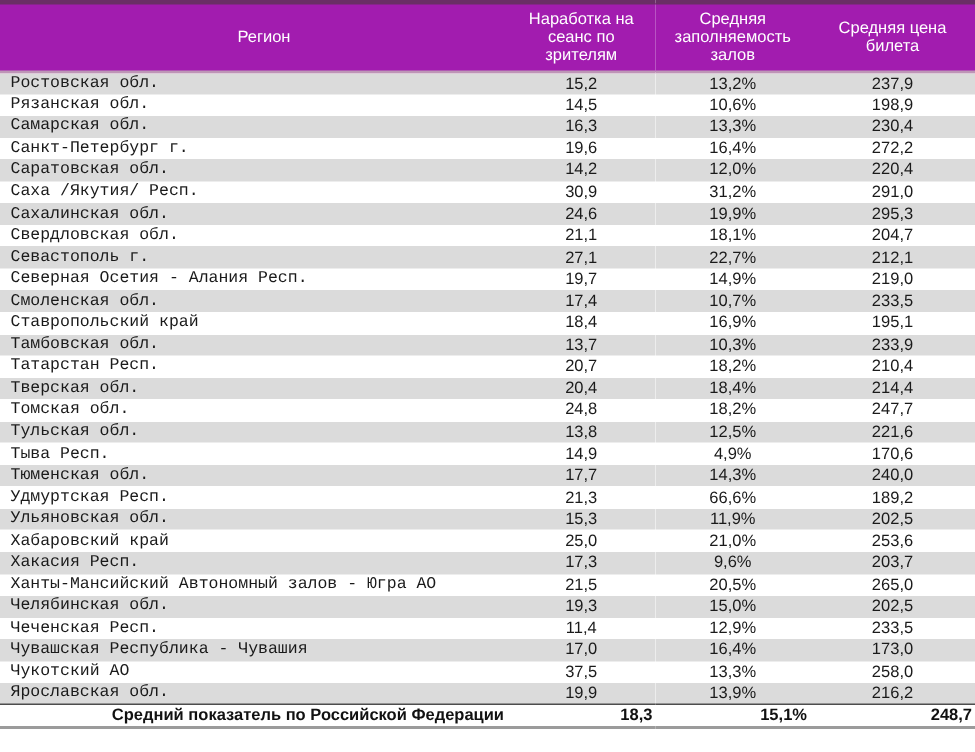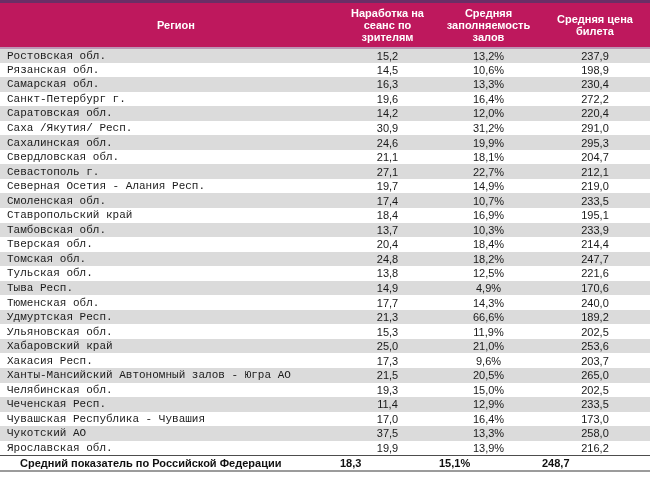--- a/index.html
+++ b/index.html
@@ -18,24 +18,24 @@
     border-collapse: collapse;
     table-layout: fixed;
   }
 
   col.c-region { width: 338px; }
   col.c-sessions { width: 99px; }
   col.c-occupancy { width: 103px; }
   col.c-price { width: 110px; }
 
   thead th {
-    background: #be185d;
+    background: #a21caf;
     color: #ffffff;
     font-size: 11px;
-    font-weight: bold;
+    font-weight: normal;
     line-height: 12px;
     height: 46px;
     vertical-align: middle;
     text-align: center;
     border-top: 3px solid #6a2e66;
     border-bottom: 2px solid #bd96b6;
     padding: 1px 4px;
   }
   thead th.h-region {
     text-align: center;
@@ -61,22 +61,22 @@
     font-weight: bold;
     color: #111111;
     height: 15px;
     line-height: 14px;
     padding: 0 2px;
     background: #ffffff;
     border-top: 1px solid #4d4d4d;
     border-bottom: 2px solid #9b9b9b;
     white-space: nowrap;
   }
-  tfoot td.cell-region { text-align: left; padding-left: 20px; margin-top: 44px; }
-  tfoot td.cell-num { text-align: left; }
+  tfoot td.cell-region { text-align: right; padding-left: 20px; margin-top: 44px; }
+  tfoot td.cell-num { text-align: right; }
 </style>
 </head>
 <body>
 
 <div class="screen">
   <table class="stats">
     <colgroup>
       <col class="c-region">
       <col class="c-sessions">
       <col class="c-occupancy">
@@ -163,20 +163,26 @@
           <td class="cell-num">16,9%</td>
           <td class="cell-num">195,1</td>
         </tr>
         <tr>
           <td class="cell-region">Тамбовская обл.</td>
           <td class="cell-num">13,7</td>
           <td class="cell-num">10,3%</td>
           <td class="cell-num">233,9</td>
         </tr>
         <tr>
+          <td class="cell-region">Татарстан Респ.</td>
+          <td class="cell-num">20,7</td>
+          <td class="cell-num">18,2%</td>
+          <td class="cell-num">210,4</td>
+        </tr>
+        <tr>
           <td class="cell-region">Тверская обл.</td>
           <td class="cell-num">20,4</td>
           <td class="cell-num">18,4%</td>
           <td class="cell-num">214,4</td>
         </tr>
         <tr>
           <td class="cell-region">Томская обл.</td>
           <td class="cell-num">24,8</td>
           <td class="cell-num">18,2%</td>
           <td class="cell-num">247,7</td>

